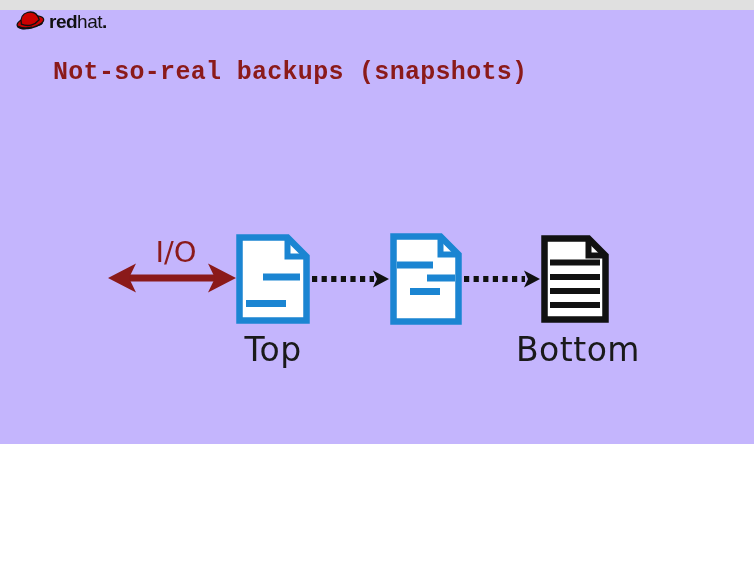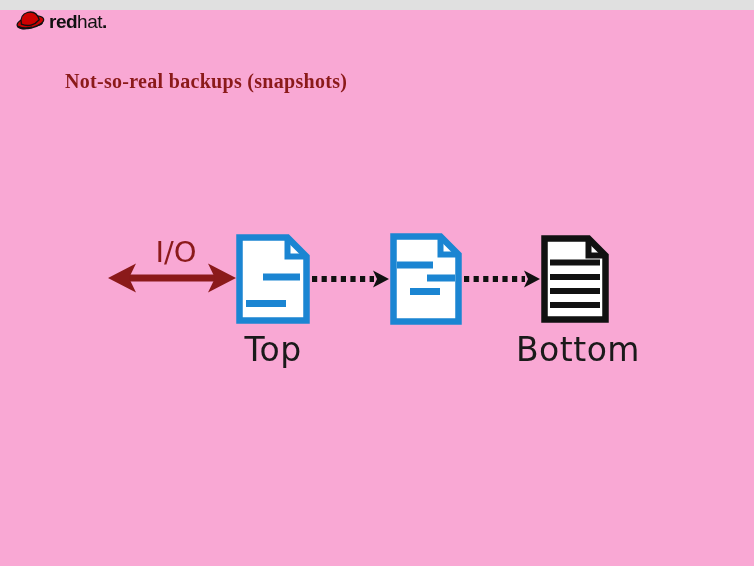--- a/index.html
+++ b/index.html
@@ -1,19 +1,19 @@
 <!DOCTYPE html>
 <html style="--accent_red: #8B1A1A; --doc_blue: #1B85D2; --ink: #111111; --topbar_gray: #E0E0E0; --logo_red: #CC0000;"><head>
 <meta charset="utf-8">
 <style>
   html,body{margin:0;padding:0;background:#fff;}
   .slide{
     position:relative;
-    width:754px;height:566px;
-    background:#f9a8d4;
+    width:754px;height:444px;
+    background:#c4b5fd;
     overflow:hidden;
     font-family:"DejaVu Sans", sans-serif;
   }
   .topbar{
     position:absolute;top:0;left:0;
     width:754px;height:10px;
     background:var(--topbar_gray,#e0e0e0);
   }
   .logo{
     position:absolute;top:6px;left:14px;
@@ -24,25 +24,25 @@
     font-family:"Liberation Sans", sans-serif;
     font-size:19px;color:#111;
     letter-spacing:-0.5px;
     margin-left:3px;
     line-height:1;
     padding-bottom:3px;
   }
   .brand .b{font-weight:700;}
   .brand .l{font-weight:400;}
   .title{
-    position:absolute;left:53px;top:58px;margin:12px;
-    font-size:20px;font-weight:700;
+    position:absolute;left:53px;top:58px;margin:0;
+    font-size:25px;font-weight:700;
     letter-spacing:0.3px;
     color:var(--accent_red,#8B1A1A);
-    font-family:Liberation Serif, serif;
+    font-family:Liberation Mono, monospace;
   }
   svg.diagram{position:absolute;left:0;top:0;}
   .fill-red{fill:var(--accent_red,#8B1A1A);}
   .stroke-red{stroke:var(--accent_red,#8B1A1A);}
   .stroke-blue{stroke:var(--doc_blue,#1B85D2);fill:#ffffff;}
   .fill-blue{fill:var(--doc_blue,#1B85D2);}
   .stroke-ink{stroke:var(--ink,#111111);fill:#ffffff;}
   .fill-ink{fill:var(--ink,#111111);}
   .doc-outline{stroke-width:6.5;stroke-linejoin:miter;}
   .doc-outline-k{stroke-width:6.5;stroke-linejoin:miter;}

